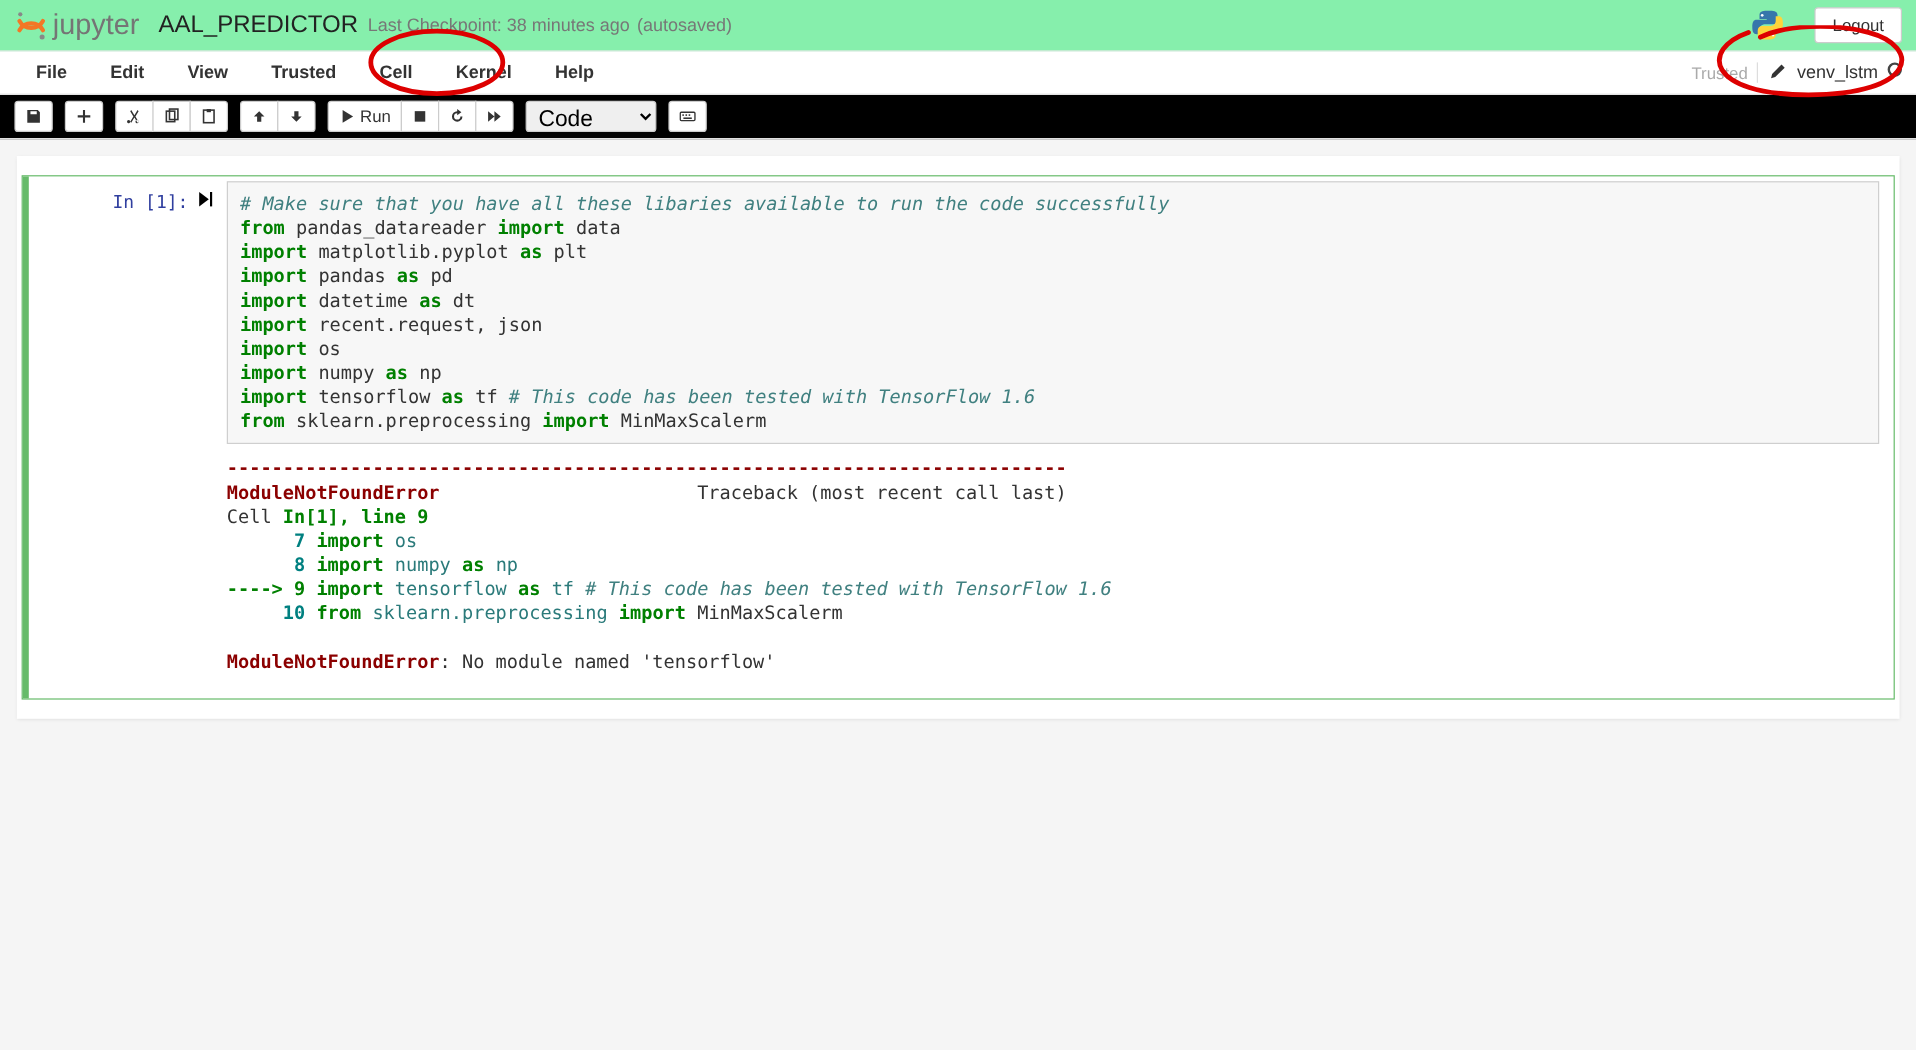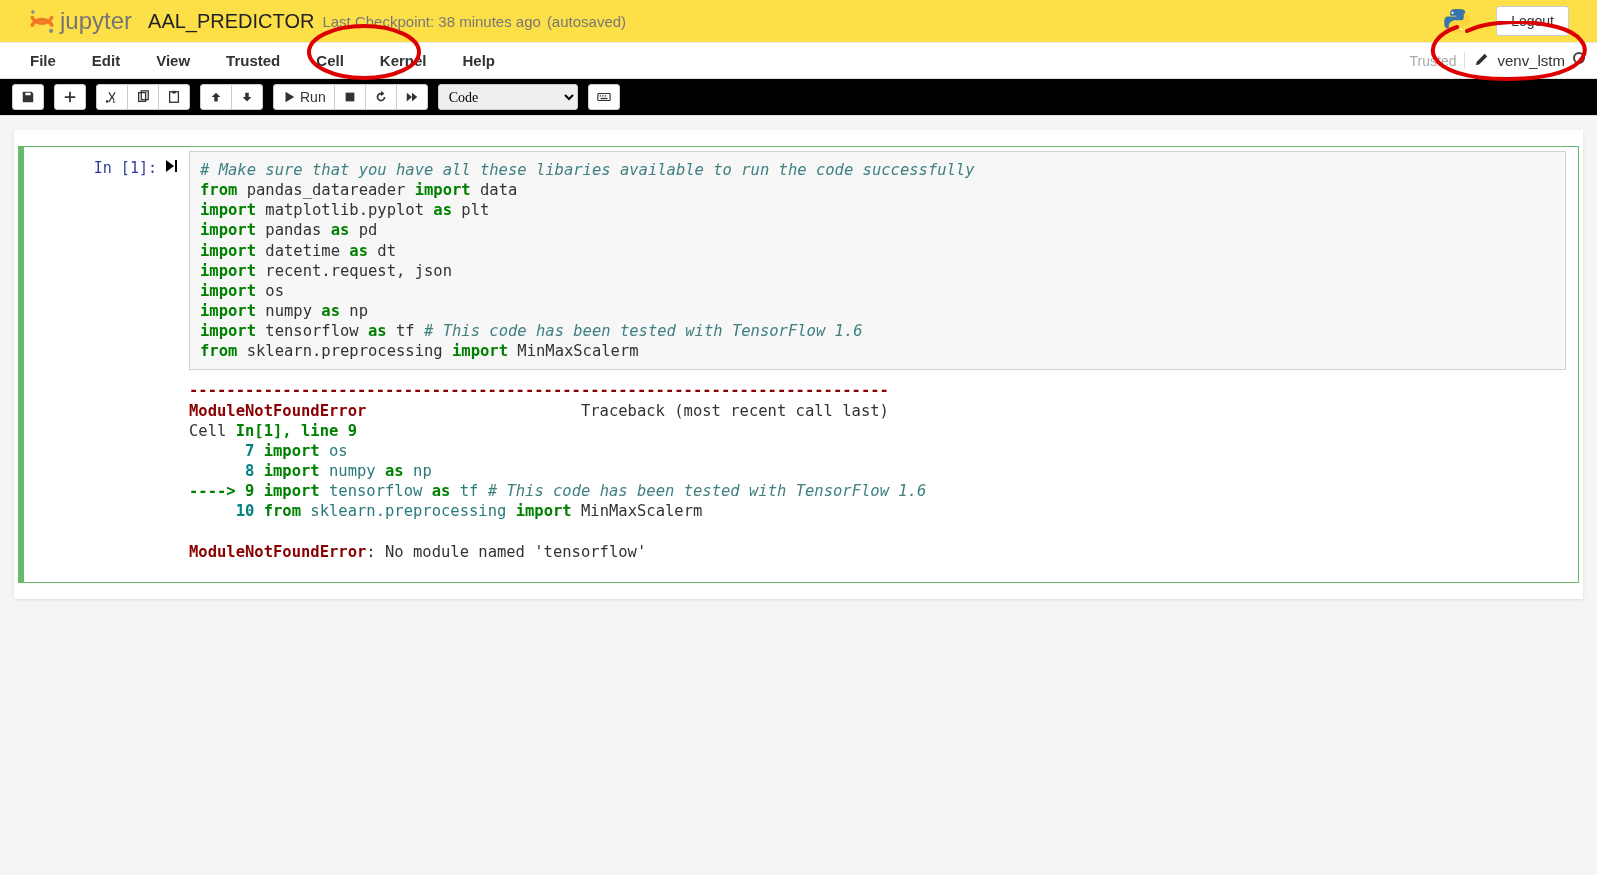--- a/index.html
+++ b/index.html
@@ -1,17 +1,17 @@
 <!DOCTYPE html>
 <html><head>
 <meta charset="utf-8">
 <style>
   * { box-sizing: border-box; margin: 0; padding: 0; }
   body { font-family: -apple-system, BlinkMacSystemFont, "Segoe UI", Helvetica, Arial, sans-serif; background: #f5f5f5; color: #333; width: 1597px; }
-  .header { background: #fde047; display: flex; align-items: center; padding: 6px 28px; border-bottom: 1px solid #e8e8e8; }
+  .header { background: #86efac; display: flex; align-items: center; padding: 6px 12px; border-bottom: 1px solid #e8e8e8; }
   .jupyter-logo { display: flex; align-items: center; gap: 4px; margin-right: 16px; }
   .logo-svg { width: 28px; height: 28px; }
   .jupyter-text { font-size: 24px; color: #757575; font-weight: 500; }
   .nb-name { font-size: 20px; color: #222; margin-right: 8px; text-align: center; }
   .checkpoint { font-size: 15px; color: #777; }
   .autosaved { font-size: 15px; color: #777; margin-left: 6px; }
   .header-spacer { flex: 1; }
   .python-icon { width: 30px; height: 30px; margin-right: 24px; }
   .logout-btn { border: 1px solid #ccc; background: #fff; padding: 6px 14px; border-radius: 3px; font-size: 14px; color: #333; cursor: pointer; }
   .menubar { background: #fff; display: flex; align-items: center; padding: 0 12px; border-bottom: 1px solid #e0e0e0; height: 36px; position: relative; }
@@ -23,21 +23,21 @@
   .kernel-name { font-size: 15px; color: #333; }
   .kernel-status { width: 12px; height: 12px; border: 2px solid #444; border-radius: 50%; }
   .toolbar { background: #000000; display: flex; align-items: center; padding: 5px 12px; border-bottom: 1px solid #e0e0e0; gap: 4px; }
   .tb-btn { border: 1px solid #ccc; background: #fff; padding: 4px 8px; border-radius: 3px; font-size: 13px; color: #333; cursor: pointer; display: inline-flex; align-items: center; gap: 4px; height: 26px; }
   .tb-btn svg { width: 14px; height: 14px; }
   .tb-group { display: flex; gap: 0; margin-left: 6px; }
   .tb-group .tb-btn { border-radius: 0; margin-left: -1px; }
   .tb-group .tb-btn:first-child { border-top-left-radius: 3px; border-bottom-left-radius: 3px; margin-left: 0; }
   .tb-group .tb-btn:last-child { border-top-right-radius: 3px; border-bottom-right-radius: 3px; }
   .run-text { font-size: 14px; }
-  .cell-type { border: 1px solid #ccc; border-radius: 3px; font-size: 14px; padding: 3px 6px; height: 26px; margin-left: 6px; width: 140px; font-family: Liberation Serif, serif; }
+  .cell-type { border: 1px solid #ccc; border-radius: 3px; font-size: 19px; padding: 3px 6px; height: 26px; margin-left: 6px; width: 109px; }
   .notebook { background: #fff; margin: 14px; padding: 16px 4px; box-shadow: 0 1px 3px rgba(0,0,0,0.1); }
   .cell { display: flex; border: 1px solid transparent; position: relative; padding: 4px 0; }
   .cell.selected { border: 1px solid #66BB6A; }
   .cell.selected::before { content: ""; position: absolute; left: 0; top: 0; bottom: 0; width: 5px; background: #66BB6A; }
   .prompt-area { width: 170px; flex-shrink: 0; text-align: right; padding: 8px 12px 0 0; font-family: "DejaVu Sans Mono", Menlo, Consolas, monospace; font-size: 15px; color: #303F9F; display: flex; justify-content: flex-end; gap: 8px; }
   .prompt-icon { color: #222; }
   .cell-body { flex: 1; padding-right: 12px; }
   .code-input { border: 1px solid #cfcfcf; background: #f7f7f7; padding: 8px 10px; font-family: "DejaVu Sans Mono", Menlo, Consolas, monospace; font-size: 15.5px; line-height: 1.3; white-space: pre; overflow-x: auto; }
   .output { font-family: "DejaVu Sans Mono", Menlo, Consolas, monospace; font-size: 15.5px; line-height: 1.3; white-space: pre; padding: 10px 0 16px 0; }
   .c-comment { color: #408080; font-style: italic; }

